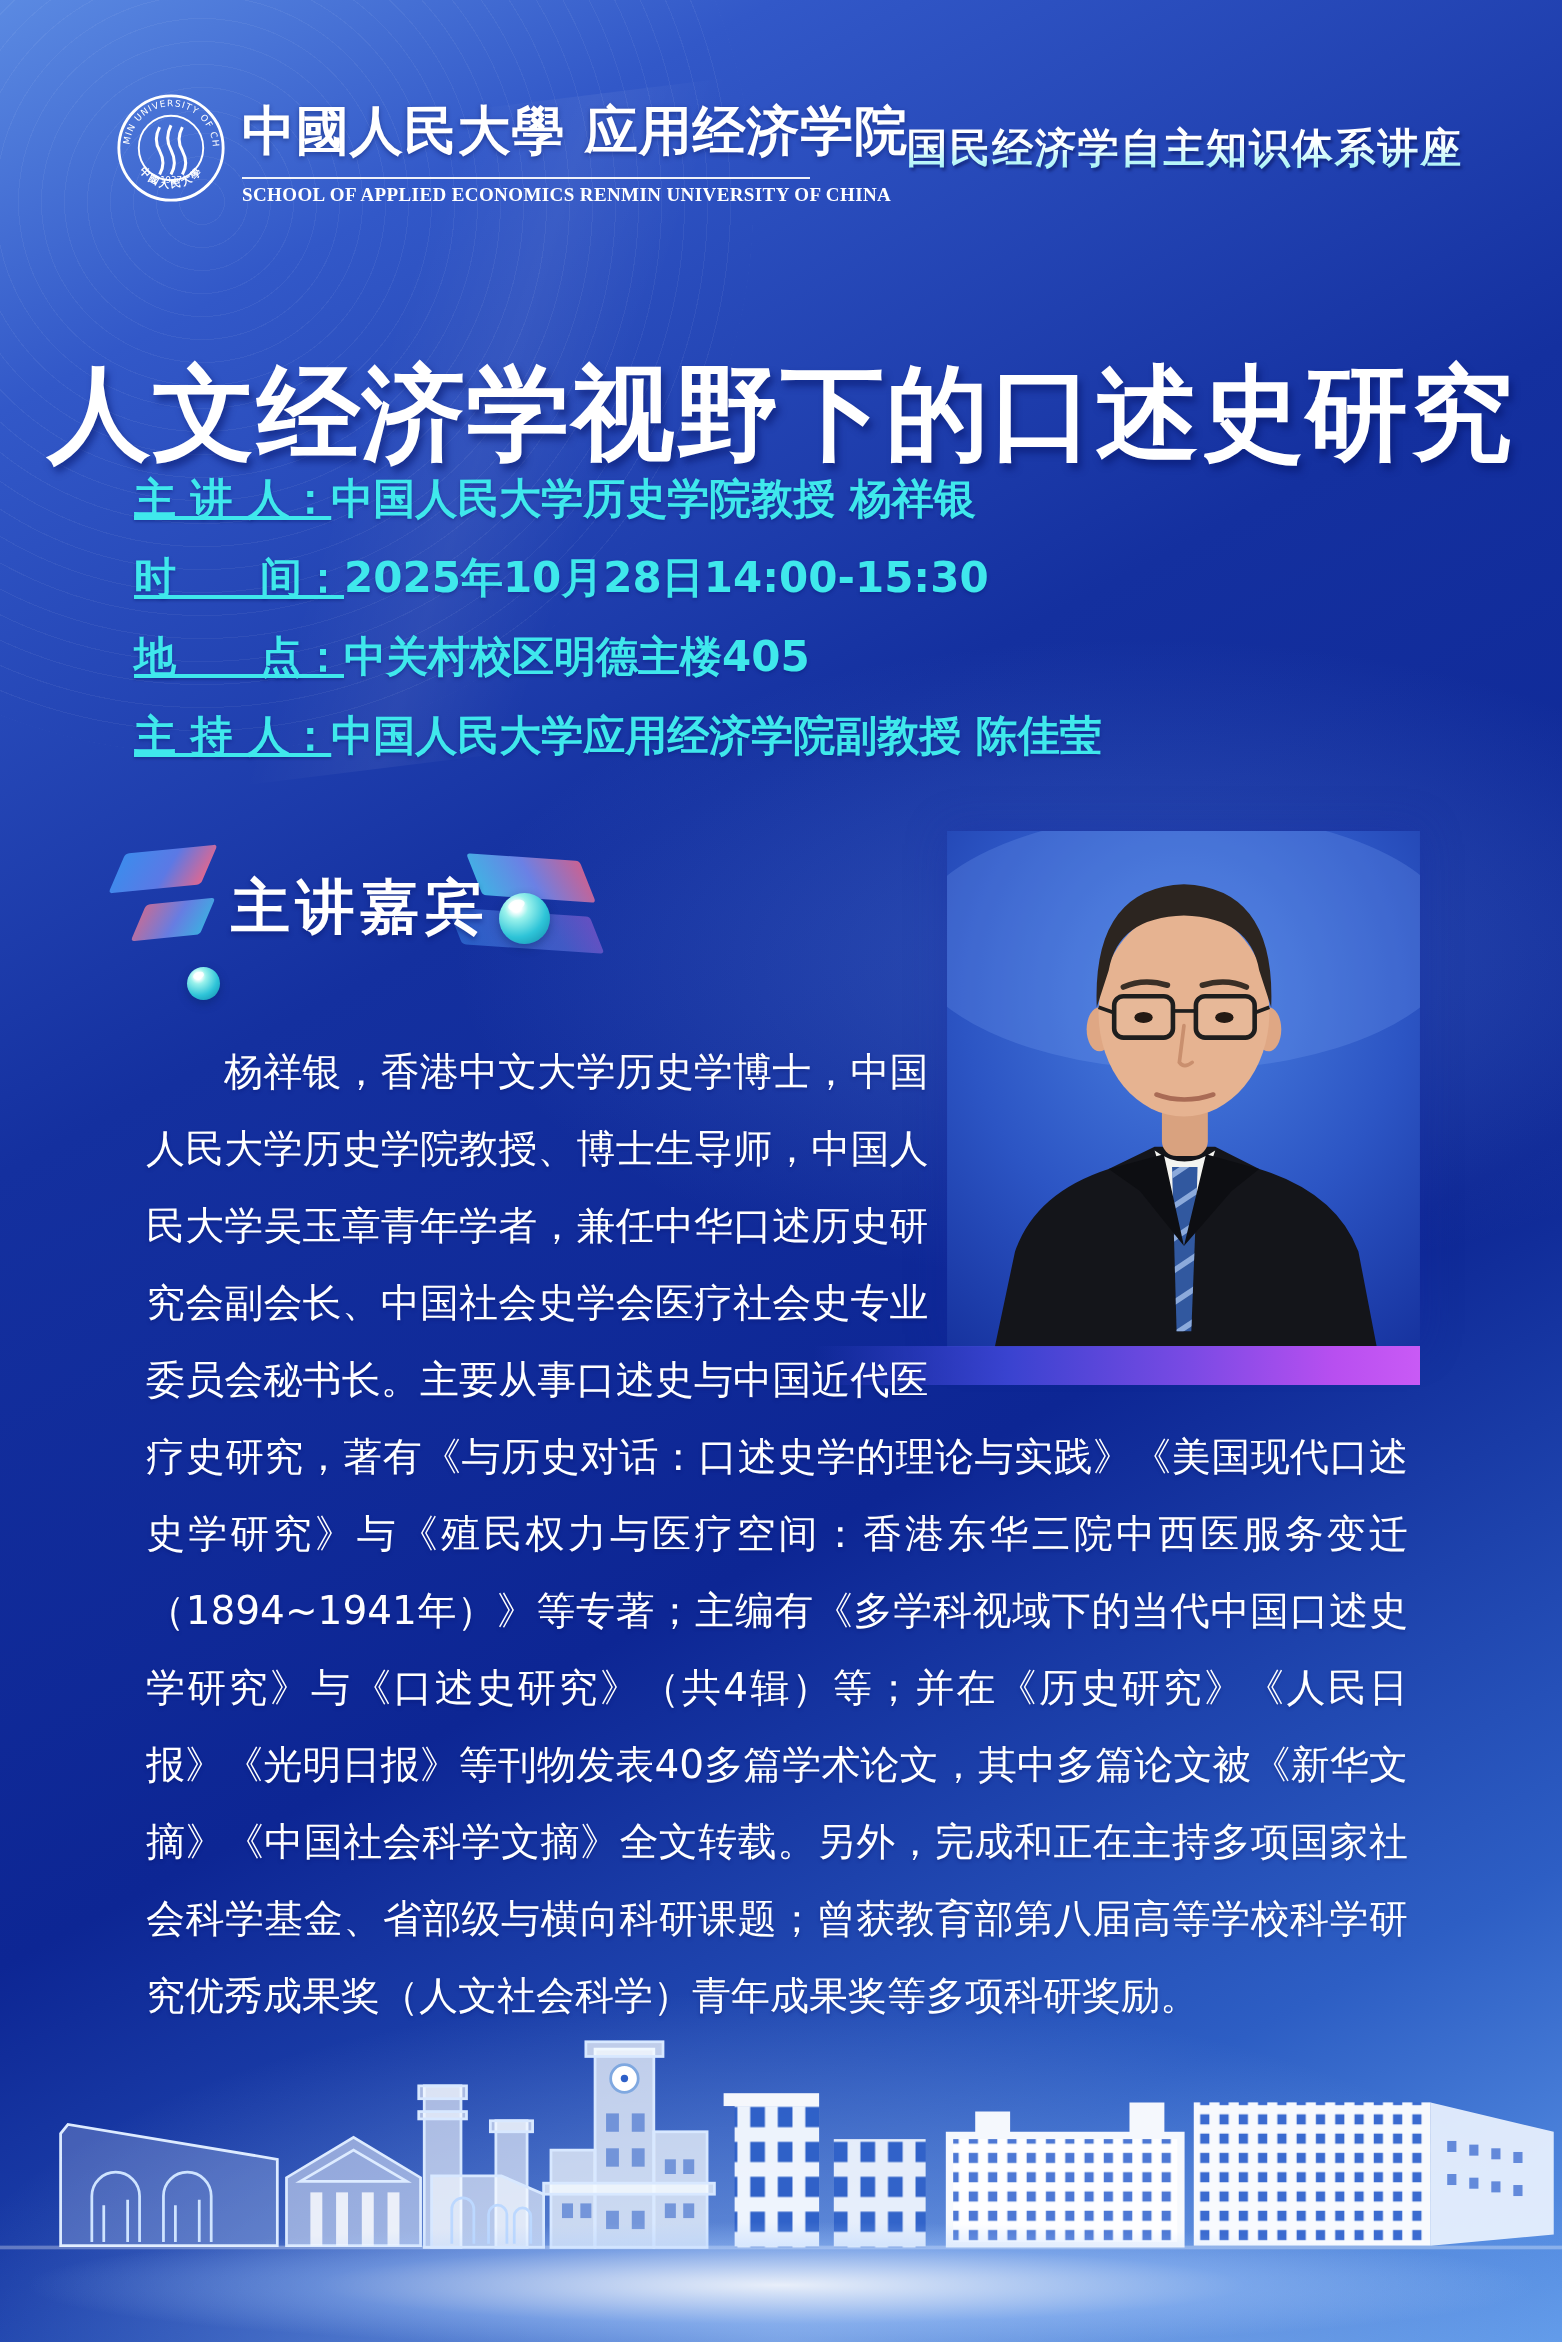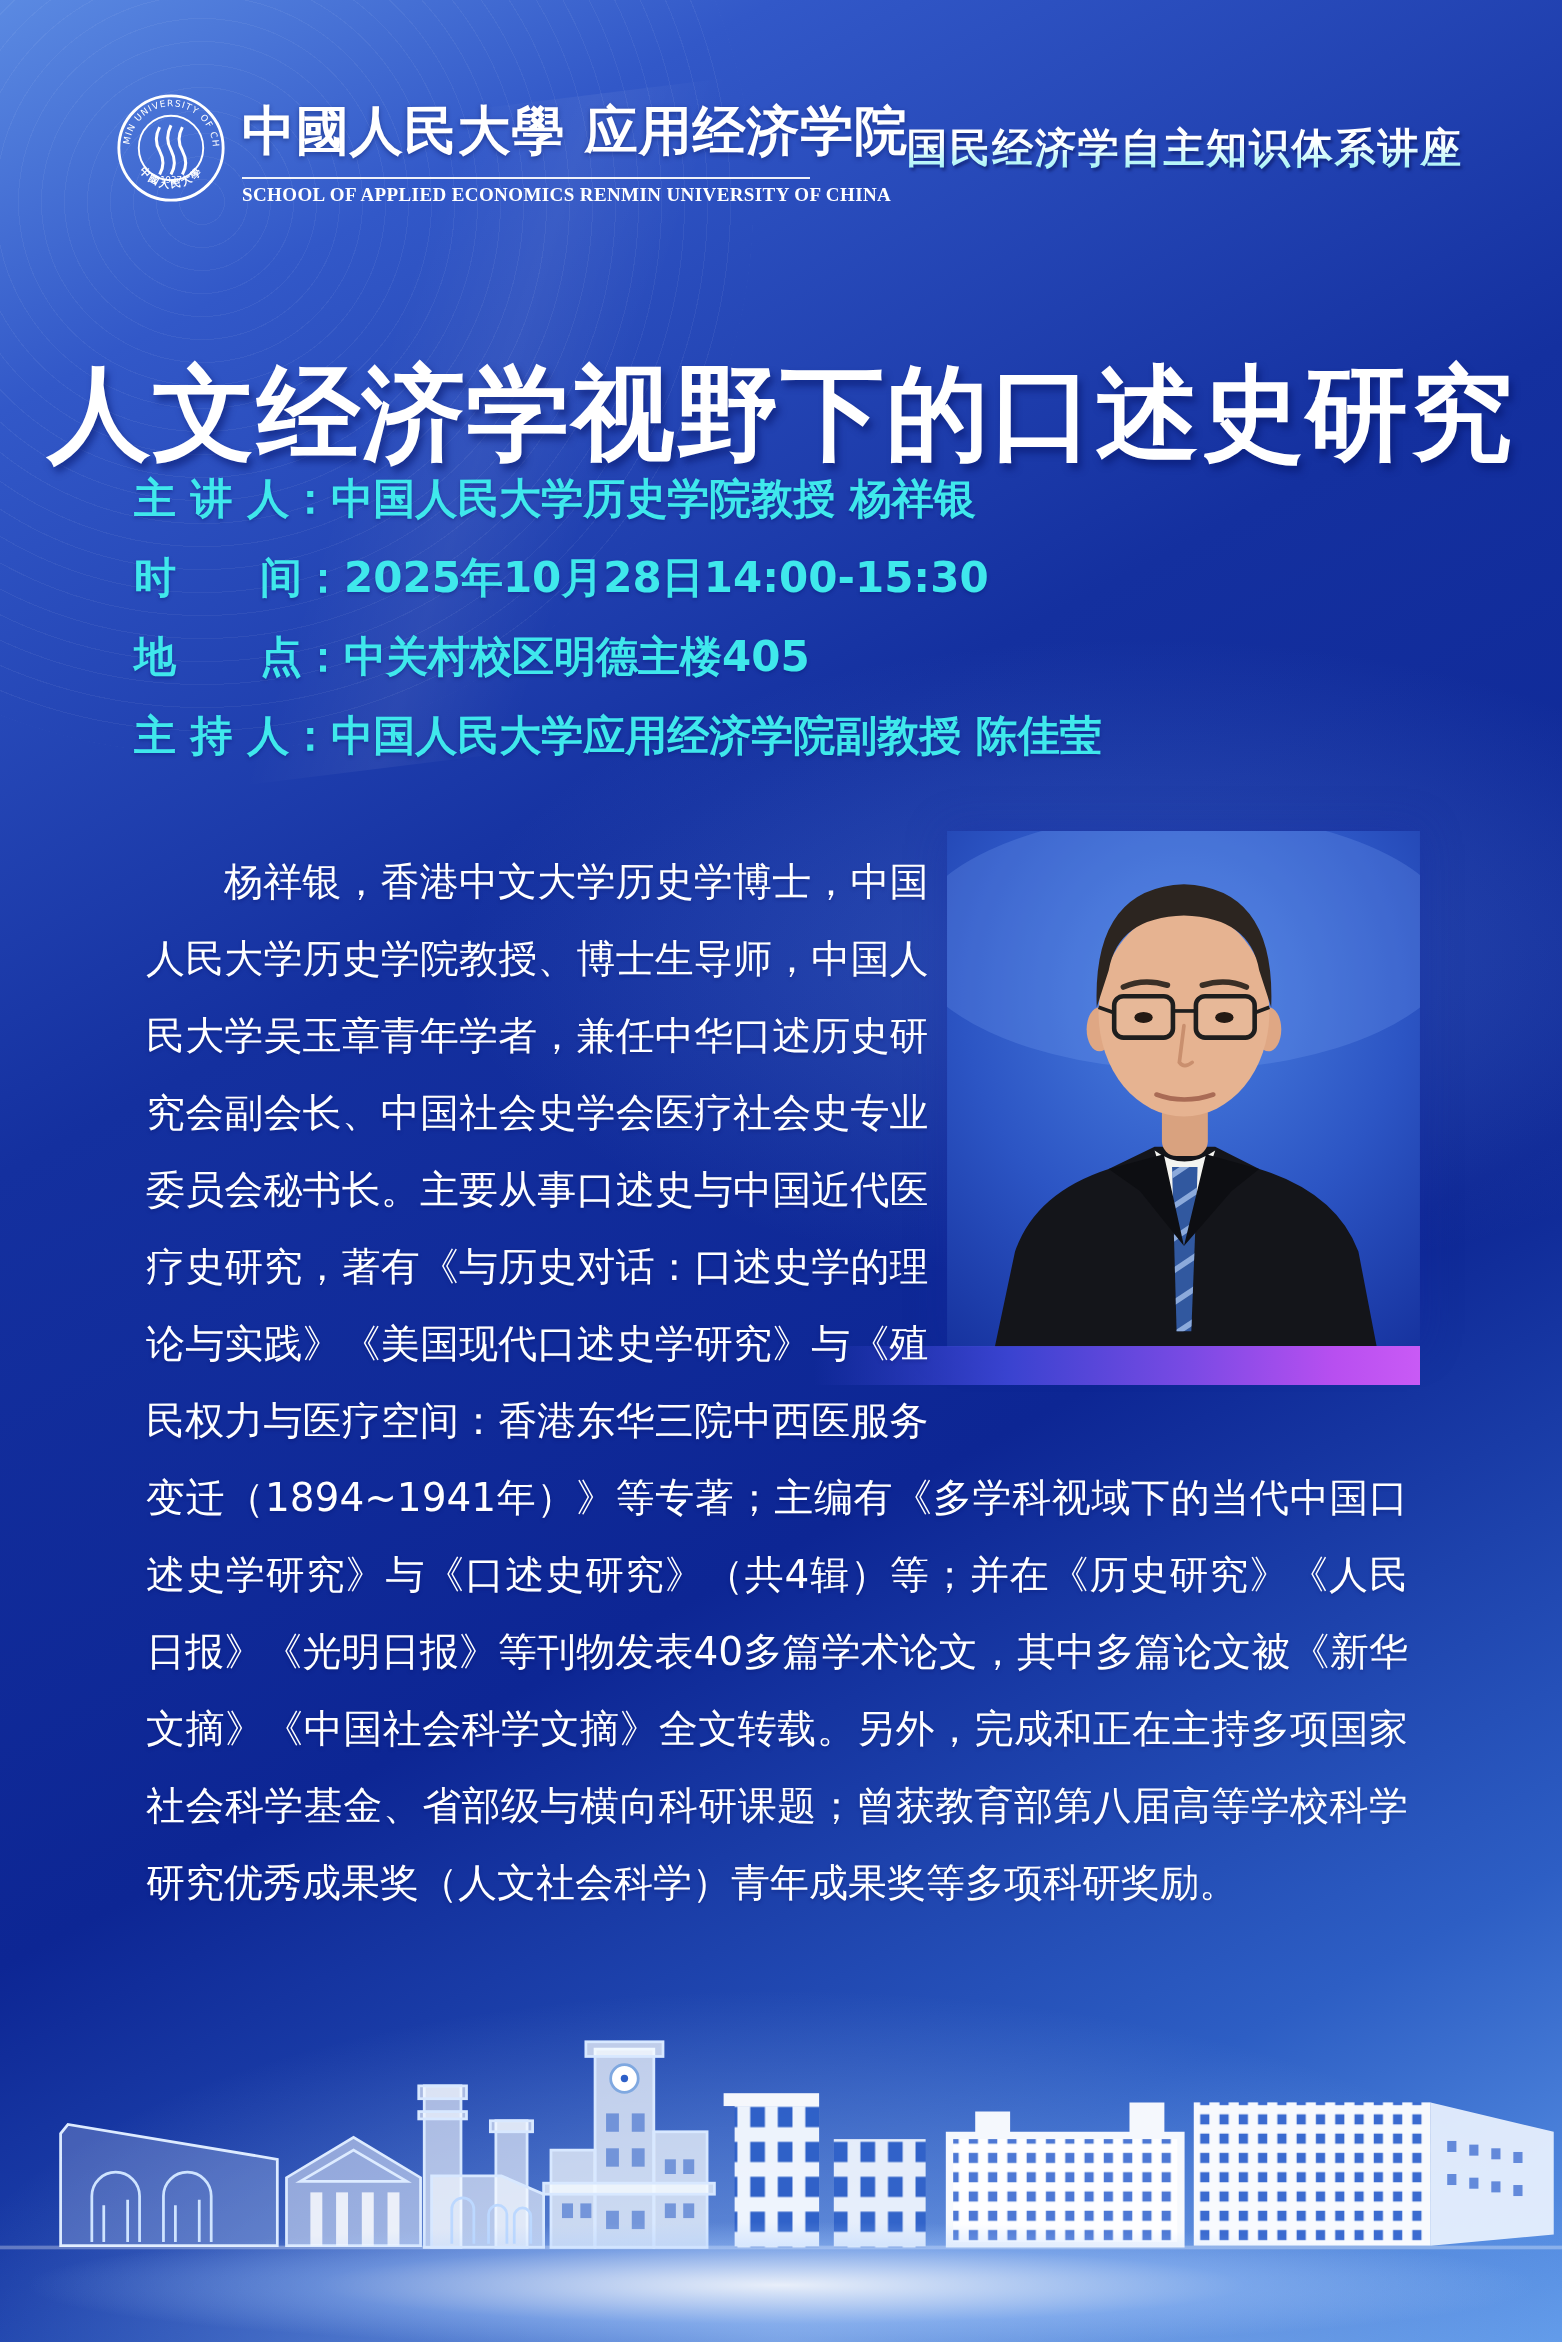--- a/index.html
+++ b/index.html
@@ -34,21 +34,21 @@
 
   
   .main-title{position:absolute;left:0;top:277px;width:100%;text-align:center;
     font-family:"DejaVu Serif","Liberation Serif",serif;font-weight:900;font-size:103px;
     letter-spacing:1.8px;text-shadow:3.7px 5.5px 7.3px rgba(4,18,100,.5);white-space:nowrap;}
 
   
   .info{position:absolute;left:134px;top:459px;font-size:42px;font-weight:700;color:#3fe8ec;}
   .info-row{height:79px;display:flex;align-items:center;white-space:nowrap;
     text-shadow:0 1.8px 3.7px rgba(4,18,100,.35);}
-  .info-label{flex:0 0 auto;}
+  .info-label{flex:0 0 auto;text-decoration:underline;}
   .info-value{flex:0 0 auto;}
 
   
   .guest{position:absolute;left:134px;top:831px;width:1286px;}
   .photo-float{float:right;width:473px;height:554px;margin-left:18.4px;position:relative;z-index:1;}
   .portrait{position:absolute;top:0;left:0;width:473px;height:516px;display:block;
     box-shadow:0 0 37px rgba(20,40,160,.35);}
   .photo-bar{position:absolute;right:0;bottom:0;width:606px;height:39px;
     background:linear-gradient(90deg, rgba(35,60,190,0) 0%, rgba(62,70,214,.9) 32%, #7a4ae4 62%, #b84ff0 86%, #c95af5 100%);}
   .guest-heading{position:relative;height:190px;}
@@ -187,20 +187,29 @@
             <path d="M278 168 Q304 160 326 170"></path>
         </g>
         <ellipse cx="214" cy="203" rx="10" ry="6" fill="#241a14"></ellipse>
         <ellipse cx="302" cy="203" rx="10" ry="6" fill="#241a14"></ellipse>
         <path d="M258 212 L253 252 Q258 259 267 252" stroke="#c98f6e" stroke-width="4" fill="none" stroke-linecap="round"></path>
         <path d="M228 287 Q258 298 290 287" stroke="#a96b55" stroke-width="5" fill="none" stroke-linecap="round"></path>
       </svg>
       <div class="photo-bar"></div>
     </div>
 
+    <div class="guest-heading">
+      <div class="para para-l1"></div>
+      <div class="para para-l2"></div>
+      <div class="sphere sphere-l"></div>
+      <div class="para para-r1"></div>
+      <div class="para para-r2"></div>
+      <div class="sphere sphere-r"></div>
+      <div class="guest-title">主讲嘉宾</div>
+    </div>
 
     <p class="bio">杨祥银，香港中文大学历史学博士，中国人民大学历史学院教授、博士生导师，中国人民大学吴玉章青年学者，兼任中华口述历史研究会副会长、中国社会史学会医疗社会史专业委员会秘书长。主要从事口述史与中国近代医疗史研究，著有《与历史对话：口述史学的理论与实践》《美国现代口述史学研究》与《殖民权力与医疗空间：香港东华三院中西医服务变迁（1894~1941年）》等专著；主编有《多学科视域下的当代中国口述史学研究》与《口述史研究》（共4辑）等；并在《历史研究》《人民日报》《光明日报》等刊物发表40多篇学术论文，其中多篇论文被《新华文摘》《中国社会科学文摘》全文转载。另外，完成和正在主持多项国家社会科学基金、省部级与横向科研课题；曾获教育部第八届高等学校科学研究优秀成果奖（人文社会科学）青年成果奖等多项科研奖励。</p>
   </div>
 
   <svg class="skyline" viewBox="0 0 1701 380">
     <defs>
       <pattern id="winA" width="30" height="38" patternUnits="userSpaceOnUse">
         <rect width="30" height="38" fill="#f6faff"></rect>
         <rect x="7" y="9" width="16" height="22" fill="#2e60c8"></rect>
       </pattern>

